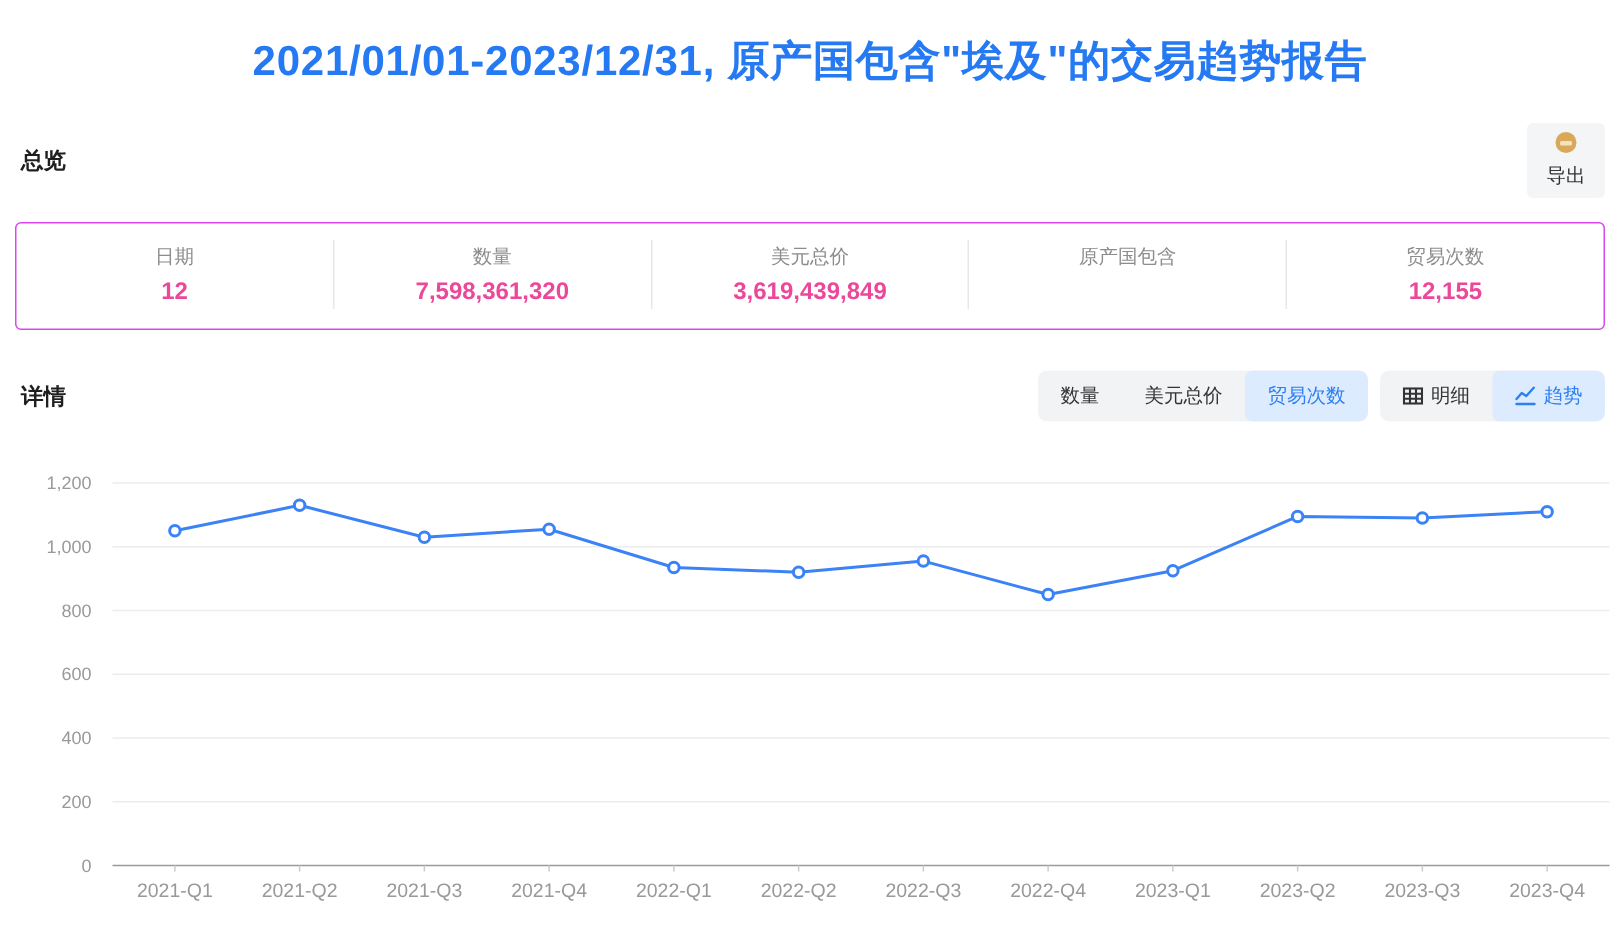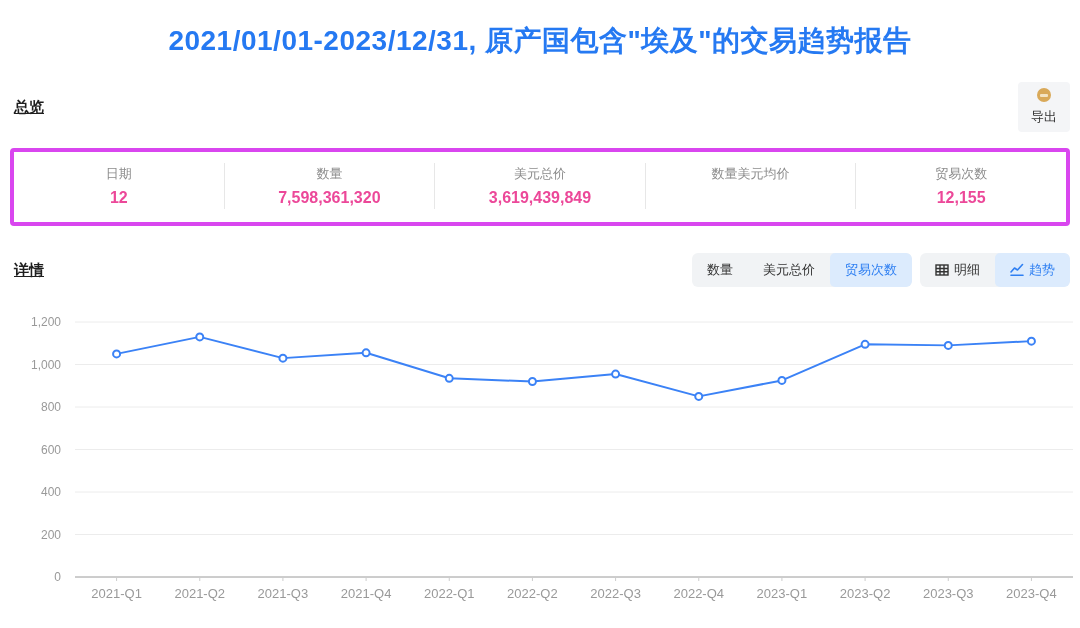--- a/index.html
+++ b/index.html
@@ -25,21 +25,20 @@
   .section-row {
     display: flex;
     align-items: center;
     justify-content: space-between;
     padding: 0 10px 0 14px;
   }
   .section-heading {
     font-size: 15px;
     font-weight: bold;
     color: #1f1f1f;
-    text-decoration: underline;
   }
   .export-btn {
     display: inline-flex;
     align-items: center;
     gap: 6px;
     background: #f4f5f7;
     border: none;
     border-radius: 4px;
     padding: 6px 13px;
     font-size: 13px;
@@ -58,21 +57,21 @@
   .coin-icon::after {
     content: "";
     position: absolute;
     left: 3px; top: 6px;
     width: 8px; height: 2.5px;
     background: #f3e3c3;
     border-radius: 1px;
   }
   .stats-card {
     margin: 16px 10px 0 10px;
-    border: 4px solid #d946ef;
+    border: 1px solid #d946ef;
     border-radius: 4px;
     background: #fff;
     display: flex;
     padding: 11px 0 13px 0;
   }
   .stat-item {
     flex: 1;
     text-align: center;
     padding: 2px 0;
   }
@@ -127,21 +126,21 @@
   </div>
   <div class="stat-item">
     <span class="stat-label">数量</span>
     <span class="stat-value">7,598,361,320</span>
   </div>
   <div class="stat-item">
     <span class="stat-label">美元总价</span>
     <span class="stat-value">3,619,439,849</span>
   </div>
   <div class="stat-item">
-    <span class="stat-label">数量美元均价</span>
+    <span class="stat-label">原产国包含</span>
   </div>
   <div class="stat-item">
     <span class="stat-label">贸易次数</span>
     <span class="stat-value">12,155</span>
   </div>
 </div>
 
 <div class="section-row details-row">
   <div class="section-heading">详情</div>
   <div class="tab-groups">

